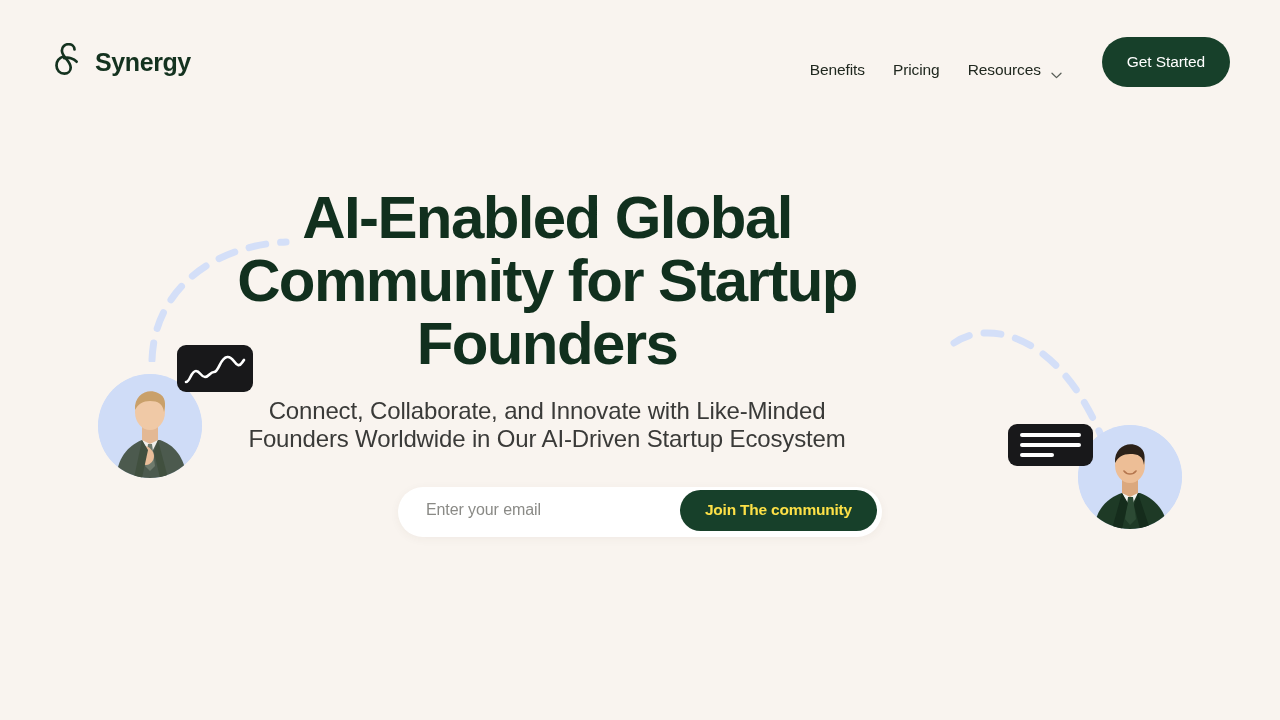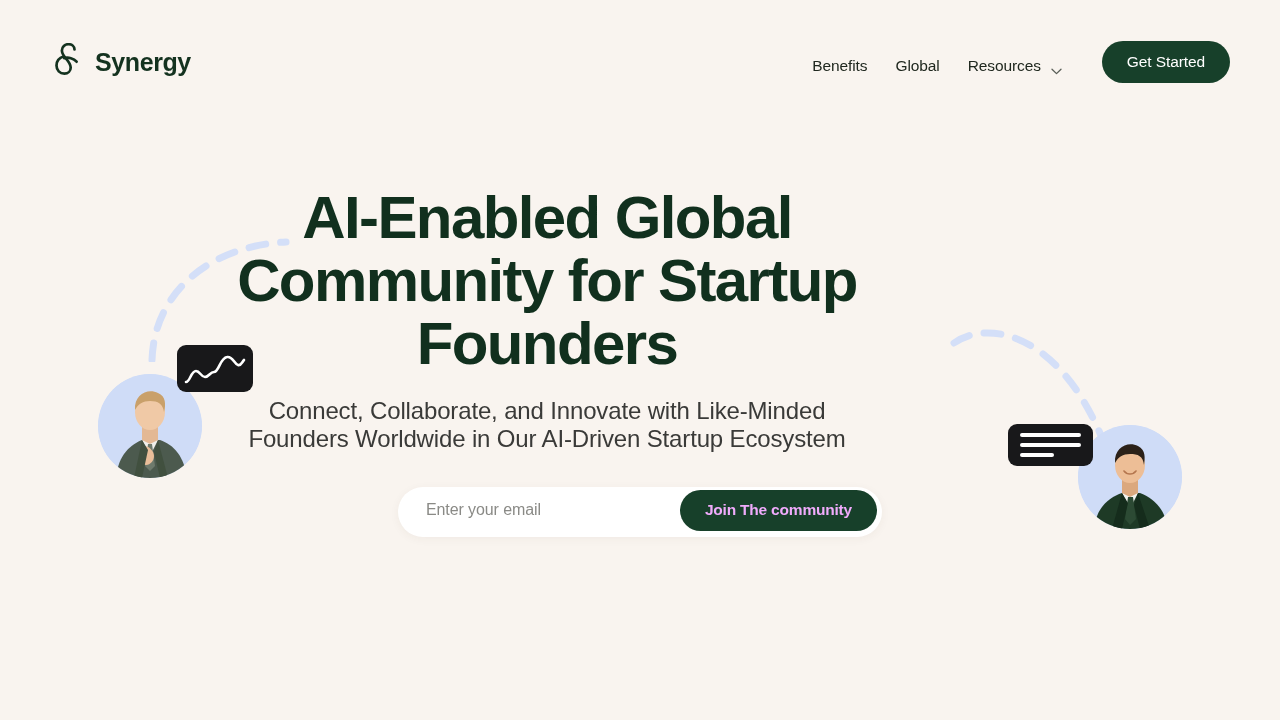--- a/index.html
+++ b/index.html
@@ -92,21 +92,21 @@
 
   .cta-button {
     margin-left: 26px;
     background: #17402A;
     color: #FFFFFF;
     font-size: 15.5px;
     font-weight: 500;
     border: none;
     border-radius: 999px;
     padding: 0 25px;
-    height: 42px;
+    height: 50px;
     display: inline-flex;
     align-items: center;
     justify-content: center;
     cursor: pointer;
     letter-spacing: -0.1px;
     font-family: "Liberation Sans", sans-serif;
   }
 
   
   .hero {
@@ -167,21 +167,21 @@
     font-family: "Liberation Sans", sans-serif;
     letter-spacing: -0.1px;
   }
 
   .email-input::placeholder {
     color: #8A8A86;
   }
 
   .join-button {
     background: #17402A;
-    color: #f0abfc;
+    color: #fde047;
     border: none;
     border-radius: 999px;
     height: 41px;
     padding: 0 25px;
     font-size: 15.5px;
     font-weight: 700;
     cursor: pointer;
     white-space: nowrap;
     letter-spacing: -0.2px;
     font-family: "Liberation Sans", sans-serif;
@@ -271,21 +271,21 @@
         <svg viewBox="0 0 34 38" xmlns="http://www.w3.org/2000/svg">
           <path d="M24.5 6.5c0-3.1-2.6-5.3-6-5.3-3.7 0-6.6 2.6-6.6 6.2 0 2.7 1.5 4.9 3.6 7.4 2.6 3.1 5.2 6 5.2 9.6 0 3.4-2.6 6.2-6.3 6.2-4.6 0-7.9-3.3-7.9-8 0-4.4 3-7.9 7.4-9.3" fill="none" stroke="#14321F" stroke-width="2.7" stroke-linecap="round"></path>
           <path d="M14.2 15.1c4.2-1.1 9.5.2 12.4 3.6" fill="none" stroke="#14321F" stroke-width="2.7" stroke-linecap="round"></path>
         </svg>
       </span>
       <span class="brand-name">Synergy</span>
     </div>
 
     <nav class="nav">
       <a class="nav-link">Benefits</a>
-      <a class="nav-link">Global</a>
+      <a class="nav-link">Pricing</a>
       <a class="nav-link has-caret">
         <span>Resources</span>
         <span class="caret">
           <svg viewBox="0 0 11 7" xmlns="http://www.w3.org/2000/svg">
             <path d="M1 1.2 L5.5 5.6 L10 1.2" fill="none" stroke="#5A5F58" stroke-width="1.3" stroke-linecap="round" stroke-linejoin="round"></path>
           </svg>
         </span>
       </a>
       <button class="cta-button">Get Started</button>
     </nav>

